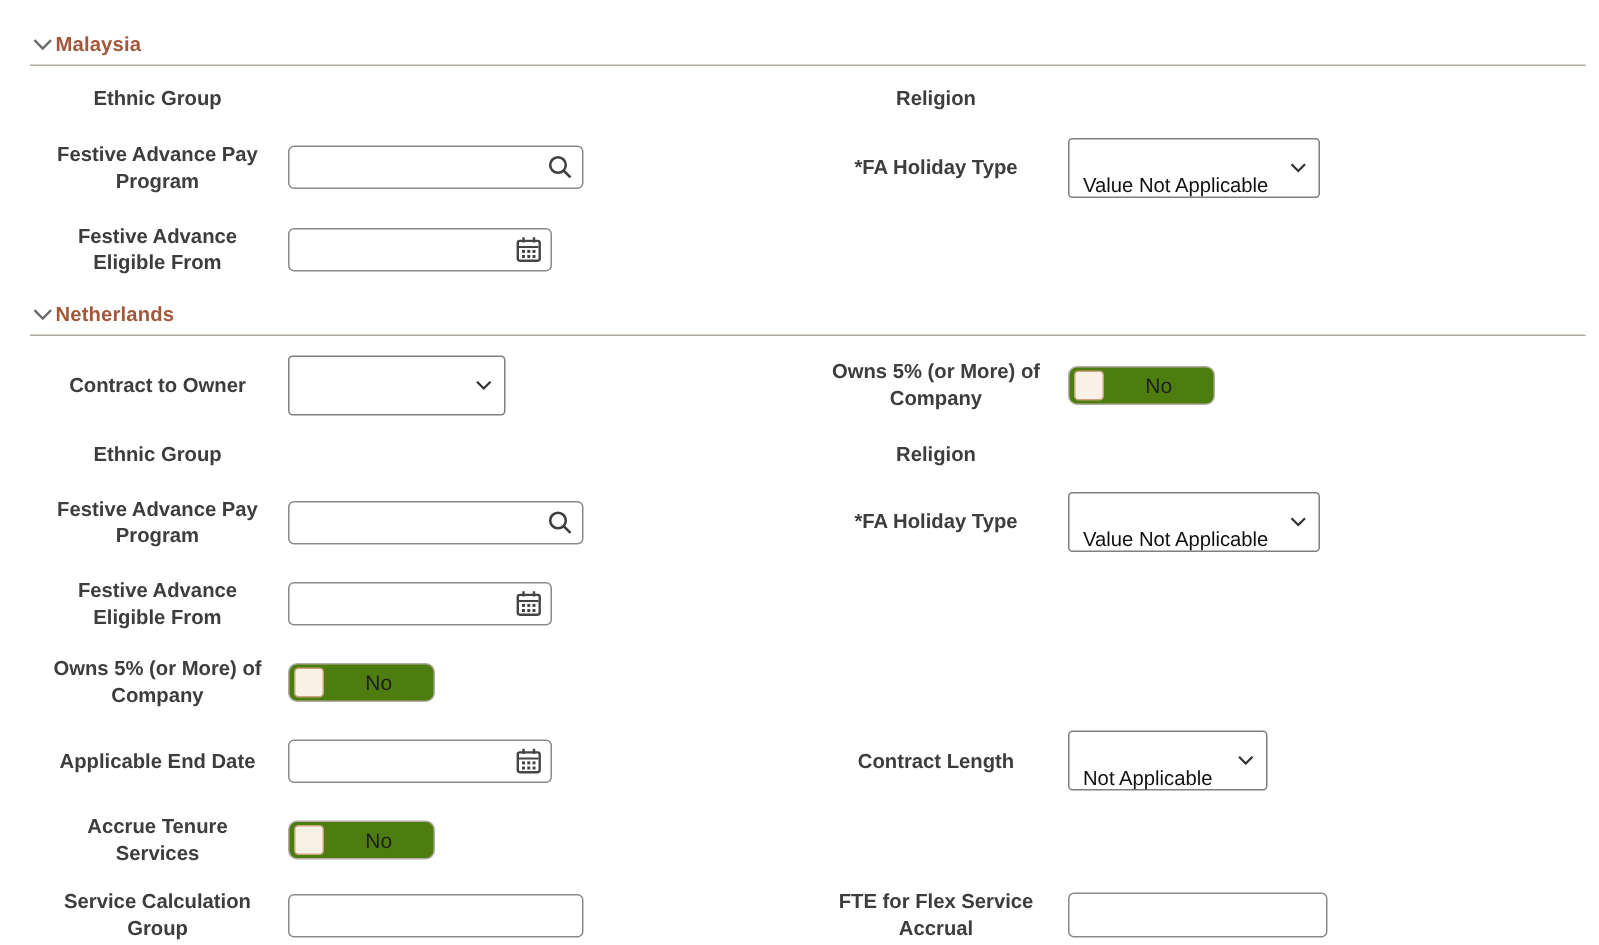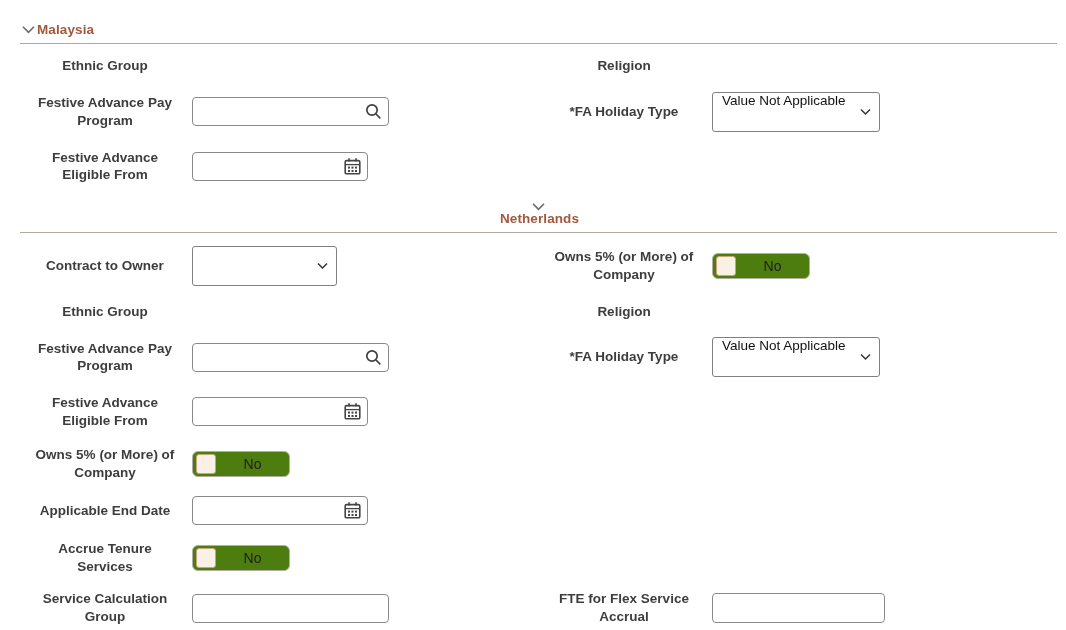--- a/index.html
+++ b/index.html
@@ -11,21 +11,21 @@
   .page { width:1066px; height:630px; position:relative; padding-top:10px; box-sizing:border-box;margin-top:12px; }
 
   
   .sec-header {
     display:flex; align-items:center;
     margin:0 9px 0 20px; padding:0 0 6px 2px;
     border-bottom:1px solid #b0a9a1;
   }
   .sec-header .chev { display:flex; margin-right:2px; cursor:pointer; }
   .sec-title { font-size:13.5px; font-weight:bold; color:#A2583B; letter-spacing:.1px; }
-  .sec-gap { margin-top:18px;flex-direction:column; }
+  .sec-gap { margin-top:18px; }
 
   
   .sec-body { margin-top:13px; }
   .form-row { display:flex; margin:0 0 17px 29px; }
   .form-row.tight { margin-bottom:15px; }
   .cell { display:flex; align-items:center; }
   .c1 { width:504px; box-sizing:border-box; }
   .lbl {
     width:152px; text-align:center; font-size:13.5px; font-weight:bold;
     color:#3d3d3d; line-height:1.3;
@@ -47,22 +47,22 @@
   .w-lookup { width:197px; }
   .w-date   { width:176px; }
   .w-text   { width:173px; height:30px; }
   .icon-btn {
     flex:0 0 30px; height:100%; display:flex; align-items:center; justify-content:center;
     cursor:pointer;
   }
 
   .select {
     height:40px; border:1px solid #7f7f7f; border-radius:3px; background:#fff;
-    display:flex; align-items:flex-start; box-sizing:border-box; position:relative;
-    font-size:13.5px; color:#111; padding:0 24px 16px 9px; cursor:pointer; white-space:nowrap;
+    display:flex; align-items:flex-end; box-sizing:border-box; position:relative;
+    font-size:13.5px; color:#111; padding:0 24px 0 9px; cursor:pointer; white-space:nowrap;
   }
   .select .sel-chev { position:absolute; right:8px; top:50%; transform:translateY(-50%); display:flex; }
   .sel-fa  { width:168px; }
   .sel-rel { width:145px; }
   .sel-con { width:133px; }
 
   .toggle {
     width:98px; height:26px; border:1px solid #b3ada4; border-radius:6px; background:#4d7c0f;
     display:flex; align-items:center; box-sizing:border-box; cursor:pointer;
   }
@@ -289,20 +289,33 @@
                       <rect x="12" y="9.6" width="2" height="2"></rect>
                       <rect x="5" y="13" width="2" height="2"></rect>
                       <rect x="8.5" y="13" width="2" height="2"></rect>
                       <rect x="12" y="13" width="2" height="2"></rect>
                     </g>
                   </svg>
               </span>
             </span>
           </span>
         </div>
+        <div class="cell c2">
+          <span class="lbl">Contract Length</span>
+          <span class="ctl">
+            <span class="select sel-con">
+              <span>Not Applicable</span>
+              <span class="sel-chev">
+                <svg width="11" height="7" viewBox="0 0 11 7">
+                    <polyline points="1,1 5.5,5.5 10,1" fill="none" stroke="#333" stroke-width="1.5"></polyline>
+                  </svg>
+              </span>
+            </span>
+          </span>
+        </div>
       </div>
       <div class="form-row tight">
         <div class="cell c1">
           <span class="lbl">Accrue Tenure Services</span>
           <span class="ctl">
             <span class="toggle">
               <span class="knob"></span>
               <span class="tog-label">No</span>
             </span>
           </span>

